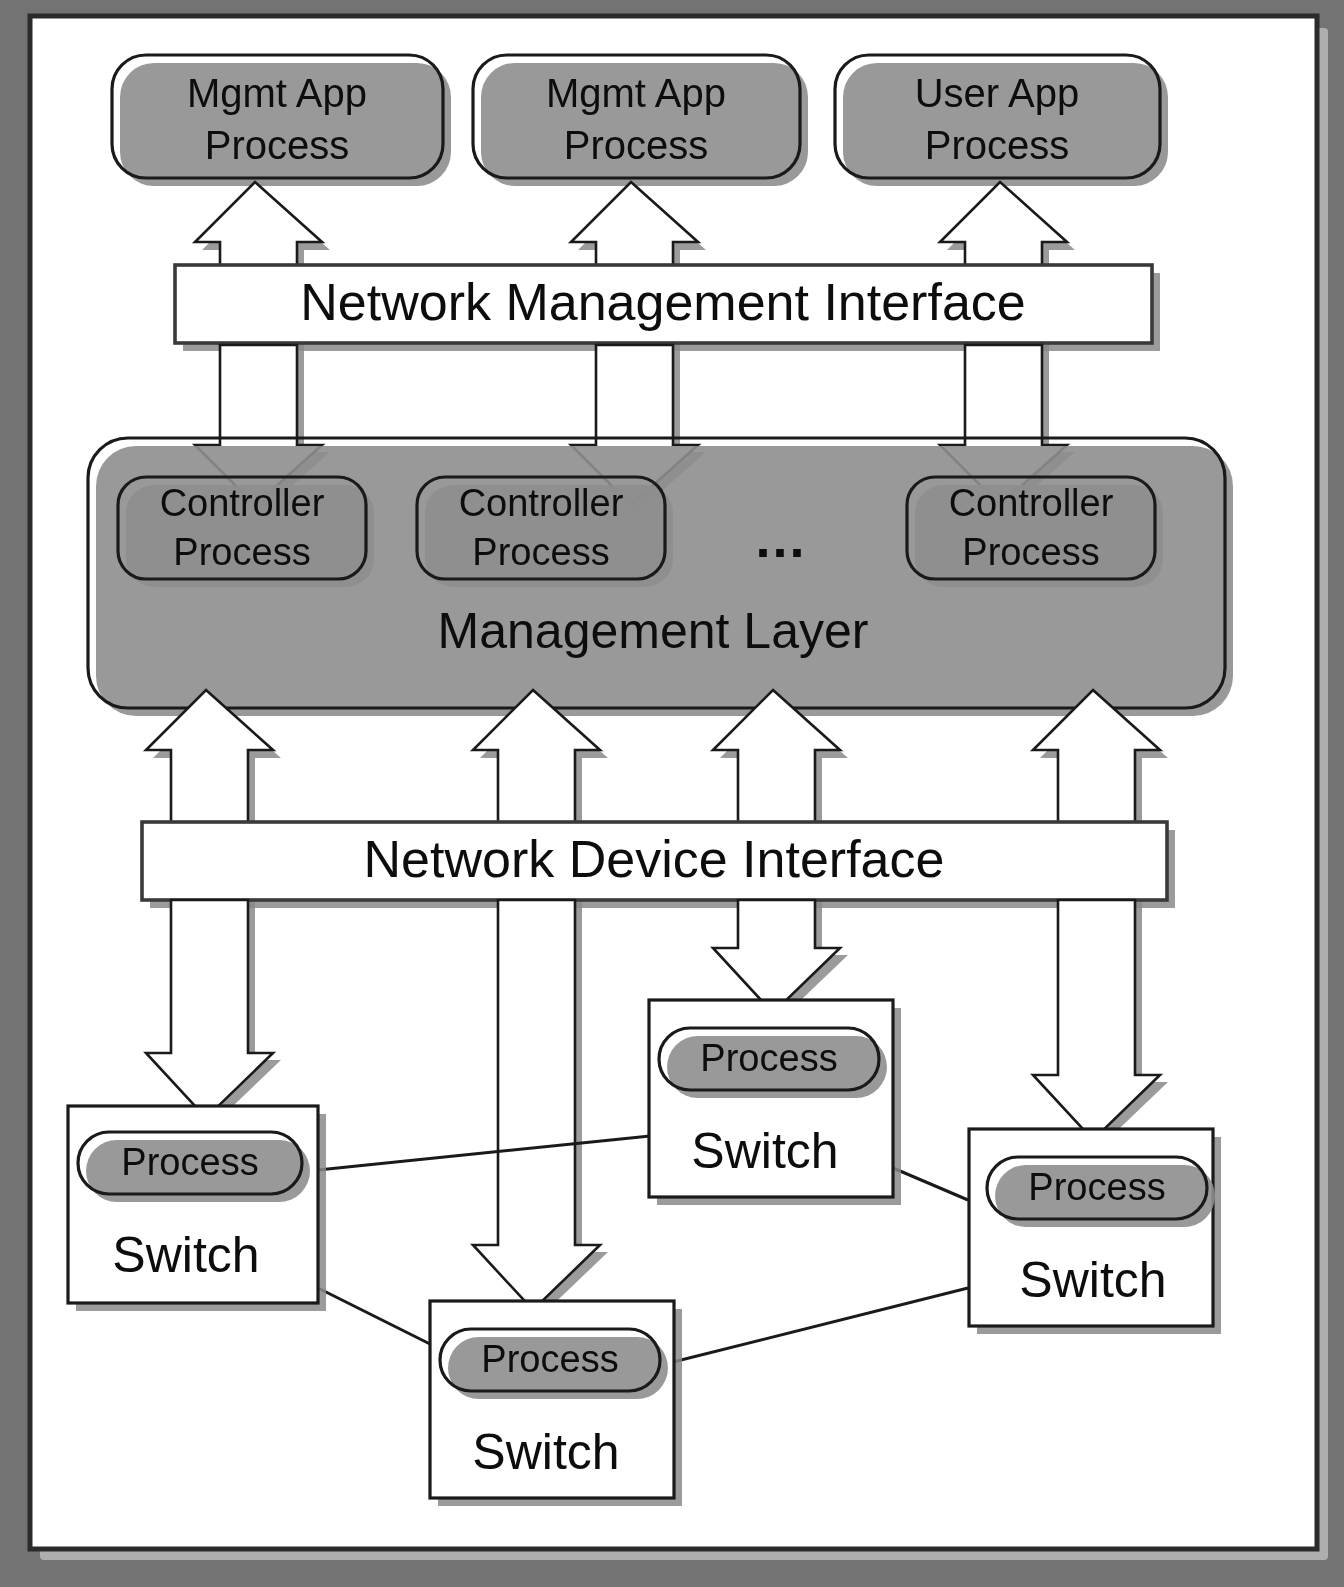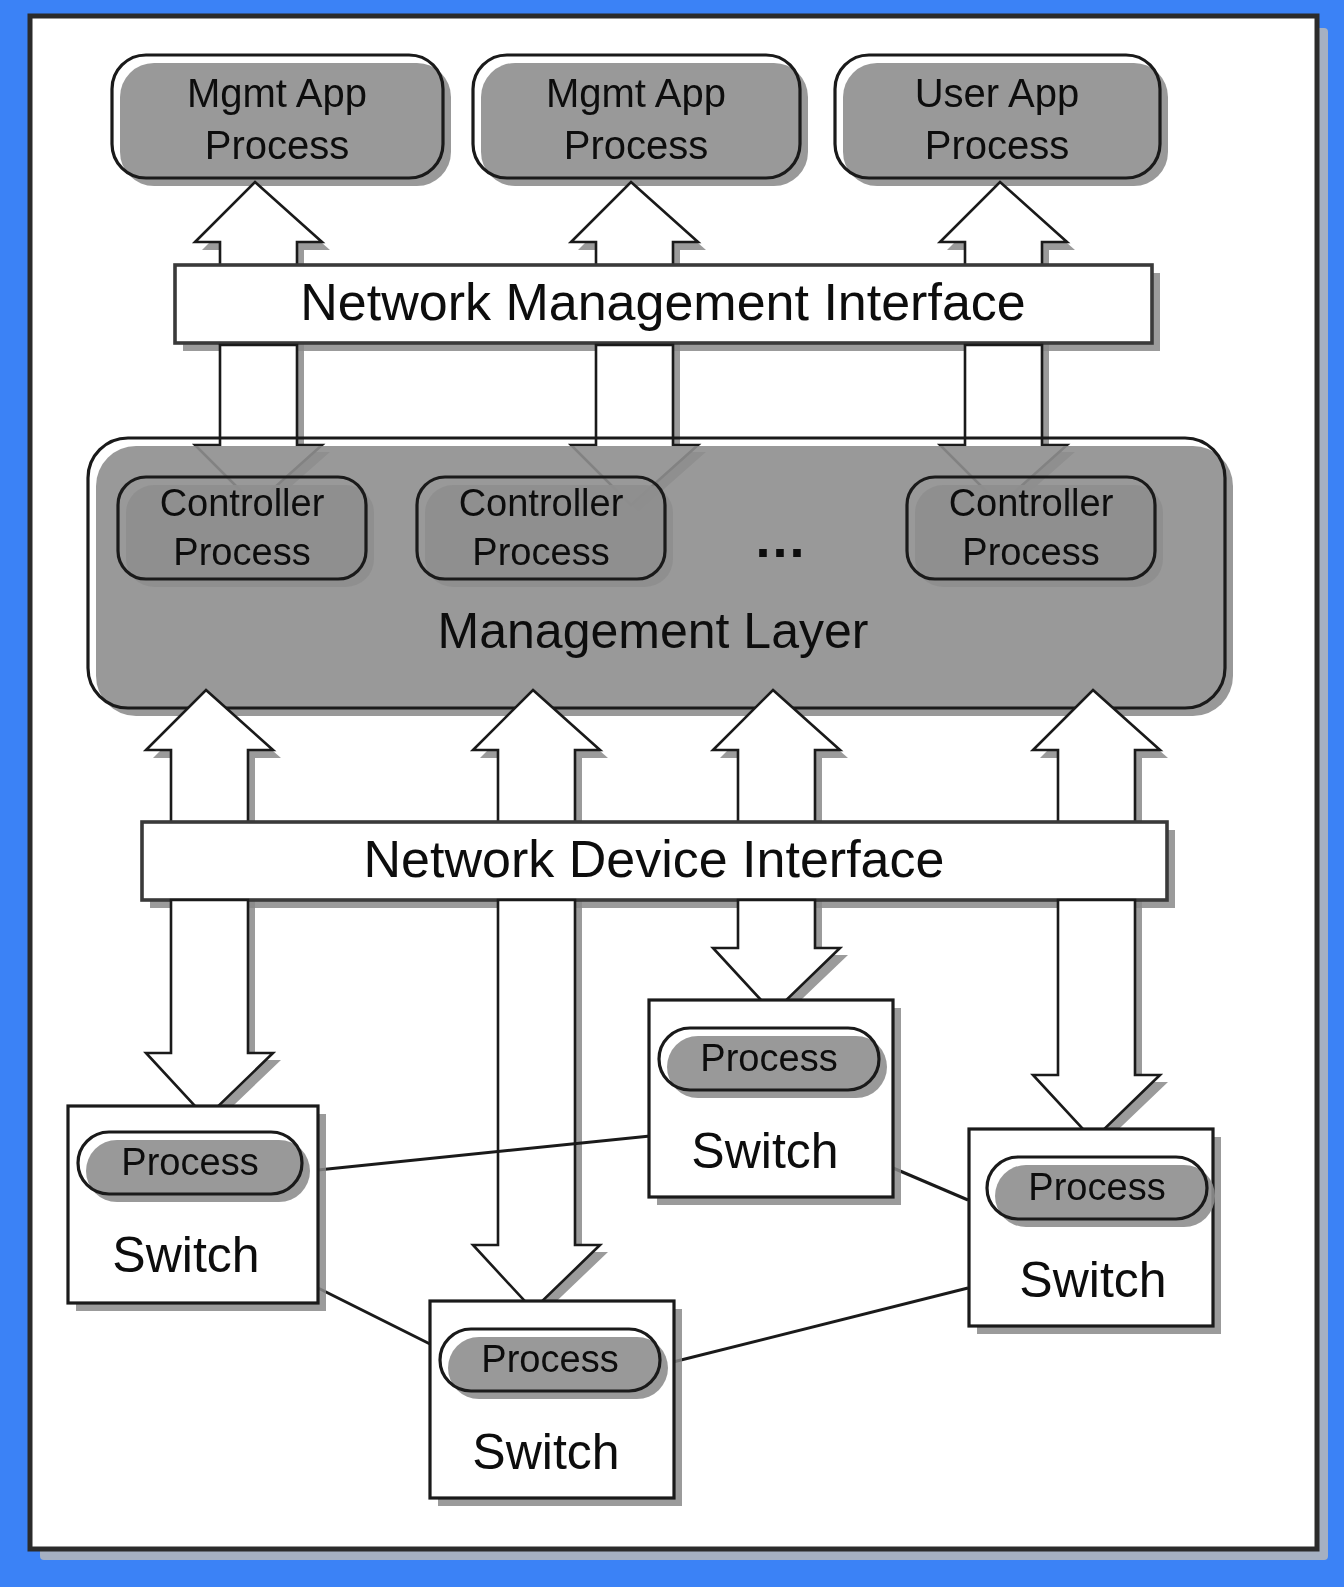--- a/index.html
+++ b/index.html
@@ -5,21 +5,21 @@
   html, body {
     margin: 0;
     padding: 0;
     background: #ffffff;
     font-family: "Liberation Sans", sans-serif;
   }
   #page {
     position: relative;
     width: 1344px;
     height: 1587px;
-    background: #3b82f6;
+    background: #737373;
     overflow: hidden;
   }
   svg.diagram {
     display: block;
     width: 1344px;
     height: 1587px;
   }
   .frame-rect {
     fill: #ffffff;
     stroke: #2b2b2b;

